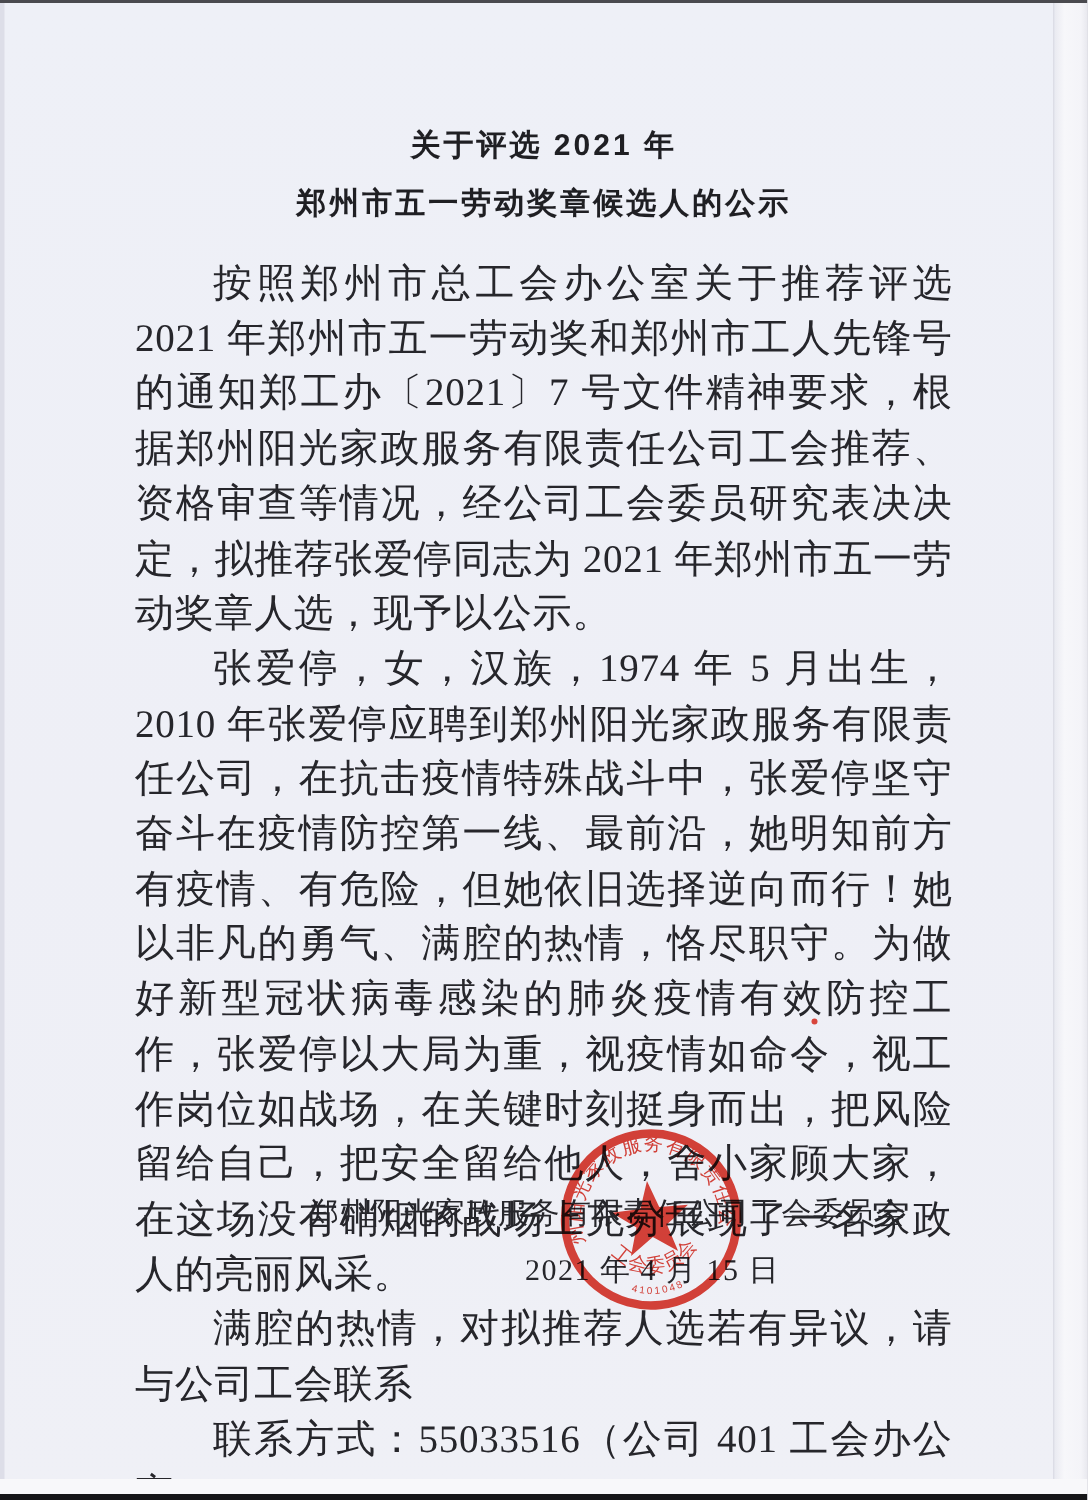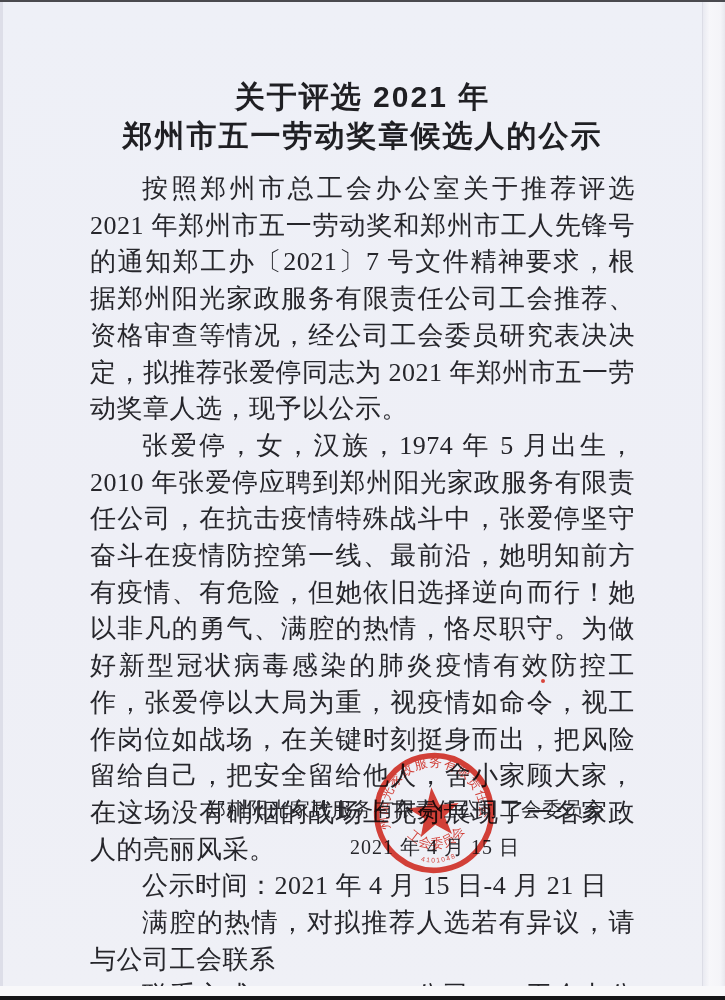--- a/index.html
+++ b/index.html
@@ -17,21 +17,21 @@
   .edge-left{position:absolute;left:0;top:0;width:3px;height:1000px;background:#dddee8;}
   .strip-right{position:absolute;right:0;top:0;width:22px;height:1000px;
     background:linear-gradient(90deg,#e9eaf1 0%,#f7f7fa 30%,#f4f4f8 80%,#e8e8ee 100%);
     border-left:1px solid #dcdde6;}
   .strip-bottom{position:absolute;left:0;bottom:4px;width:725px;height:10px;background:#f8f8fa;}
   .edge-bottom{position:absolute;left:0;bottom:0;width:725px;height:4px;background:#161618;}
 
   .title{
     position:absolute;left:0;width:725px;text-align:center;margin:0;
     font-family:"Liberation Sans","DejaVu Sans",sans-serif;
-    font-weight:700;font-size:30px;line-height:30px;color:#1f1f23;letter-spacing:2px;
+    font-weight:700;font-size:20px;line-height:30px;color:#1f1f23;letter-spacing:2px;
   }
   .title-1{top:82px;}
   .title-2{top:121px;}
 
   .body-text{
     position:absolute;left:90px;top:171px;width:545px;
     font-size:26px;line-height:36.7px;color:#26262b;
     text-align:justify;letter-spacing:0.5px;
   }
   .body-text p{margin:0;text-indent:2em;}
@@ -64,21 +64,20 @@
 <div class="scan">
 
   <div class="edge-left"></div>
 
   <h1 class="title title-1">关于评选 2021 年</h1>
   <h1 class="title title-2">郑州市五一劳动奖章候选人的公示</h1>
 
   <div class="body-text">
     <p>按照郑州市总工会办公室关于推荐评选 2021 年郑州市五一劳动奖和郑州市工人先锋号的通知郑工办〔2021〕7 号文件精神要求，根据郑州阳光家政服务有限责任公司工会推荐、资格审查等情况，经公司工会委员研究表决决定，拟推荐张爱停同志为 2021 年郑州市五一劳动奖章人选，现予以公示。</p>
     <p>张爱停，女，汉族，1974 年 5 月出生，2010 年张爱停应聘到郑州阳光家政服务有限责任公司，在抗击疫情特殊战斗中，张爱停坚守奋斗在疫情防控第一线、最前沿，她明知前方有疫情、有危险，但她依旧选择逆向而行！她以非凡的勇气、满腔的热情，恪尽职守。为做好新型冠状病毒感染的肺炎疫情有效防控工作，张爱停以大局为重，视疫情如命令，视工作岗位如战场，在关键时刻挺身而出，把风险留给自己，把安全留给他人，舍小家顾大家，在这场没有硝烟的战场上充分展现了一名家政人的亮丽风采。</p>
-    <p>公示时间：2021 年 4 月 15 日-4 月 21 日</p>
     <p>满腔的热情，对拟推荐人选若有异议，请与公司工会联系</p>
     <p>联系方式：55033516（公司 401 工会办公室）</p>
   </div>
 
   <div class="red-speck"></div>
 
   <div class="signature">郑州阳光家政服务有限责任公司工会委员会</div>
   <div class="sign-date">2021 年 4 月 15 日</div>
 
   <svg class="seal" viewBox="0 0 124 124" aria-hidden="true">

